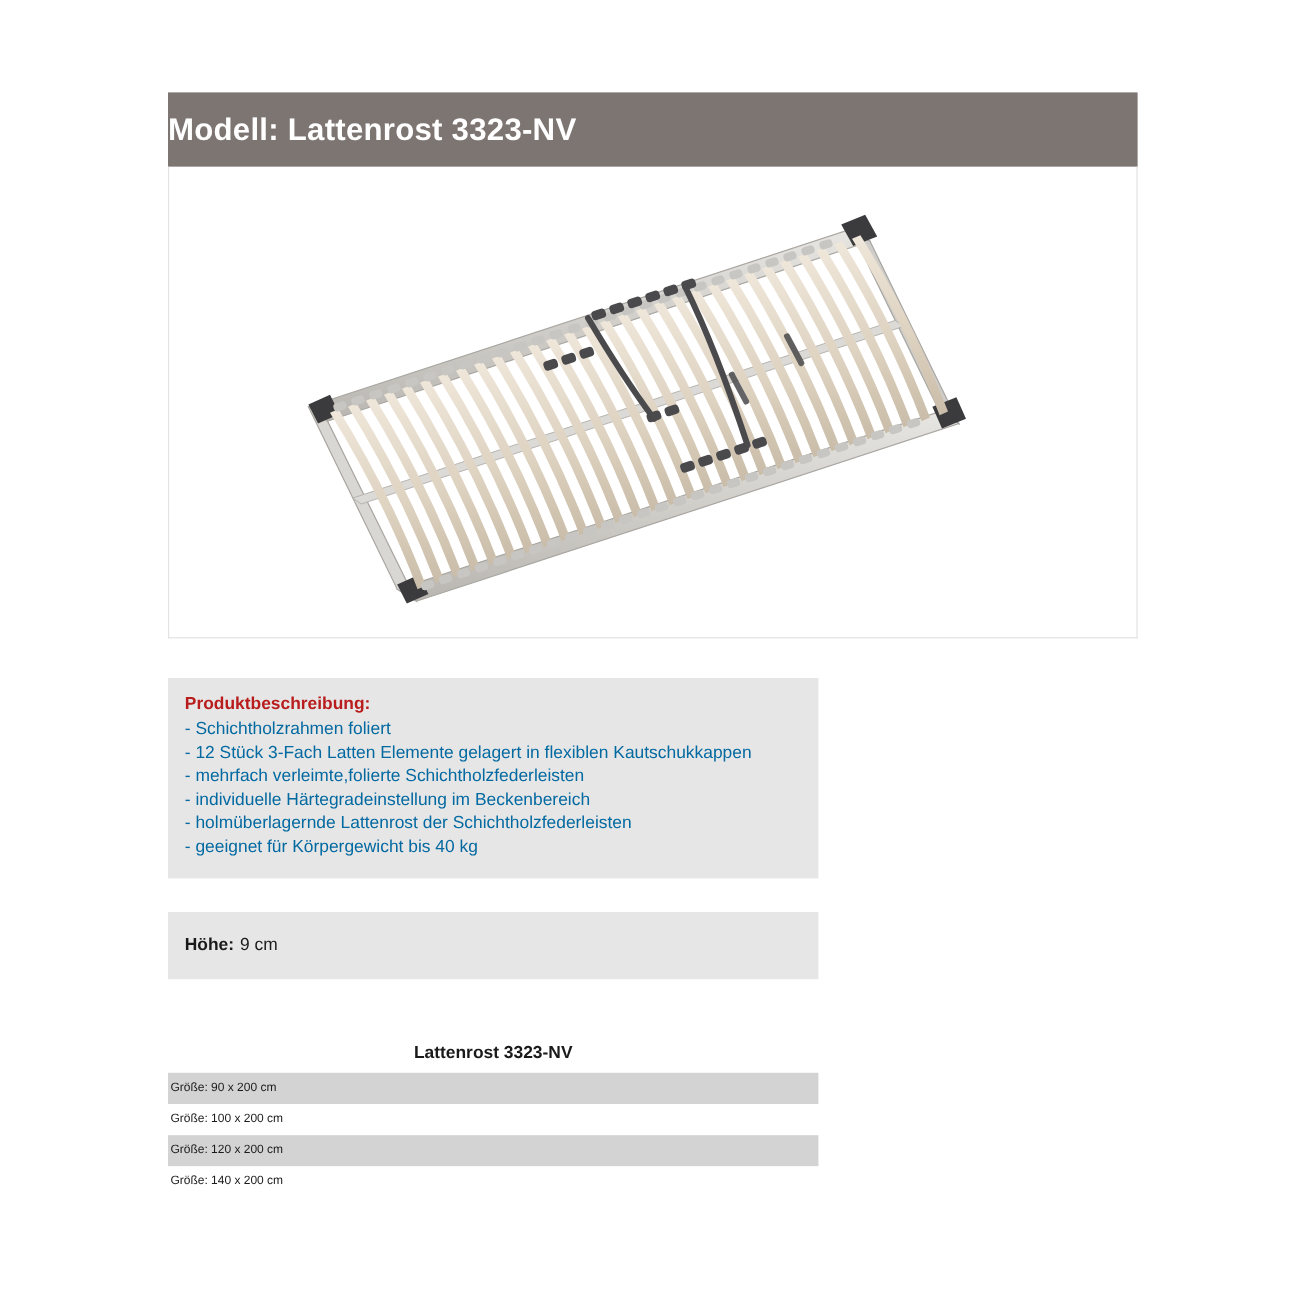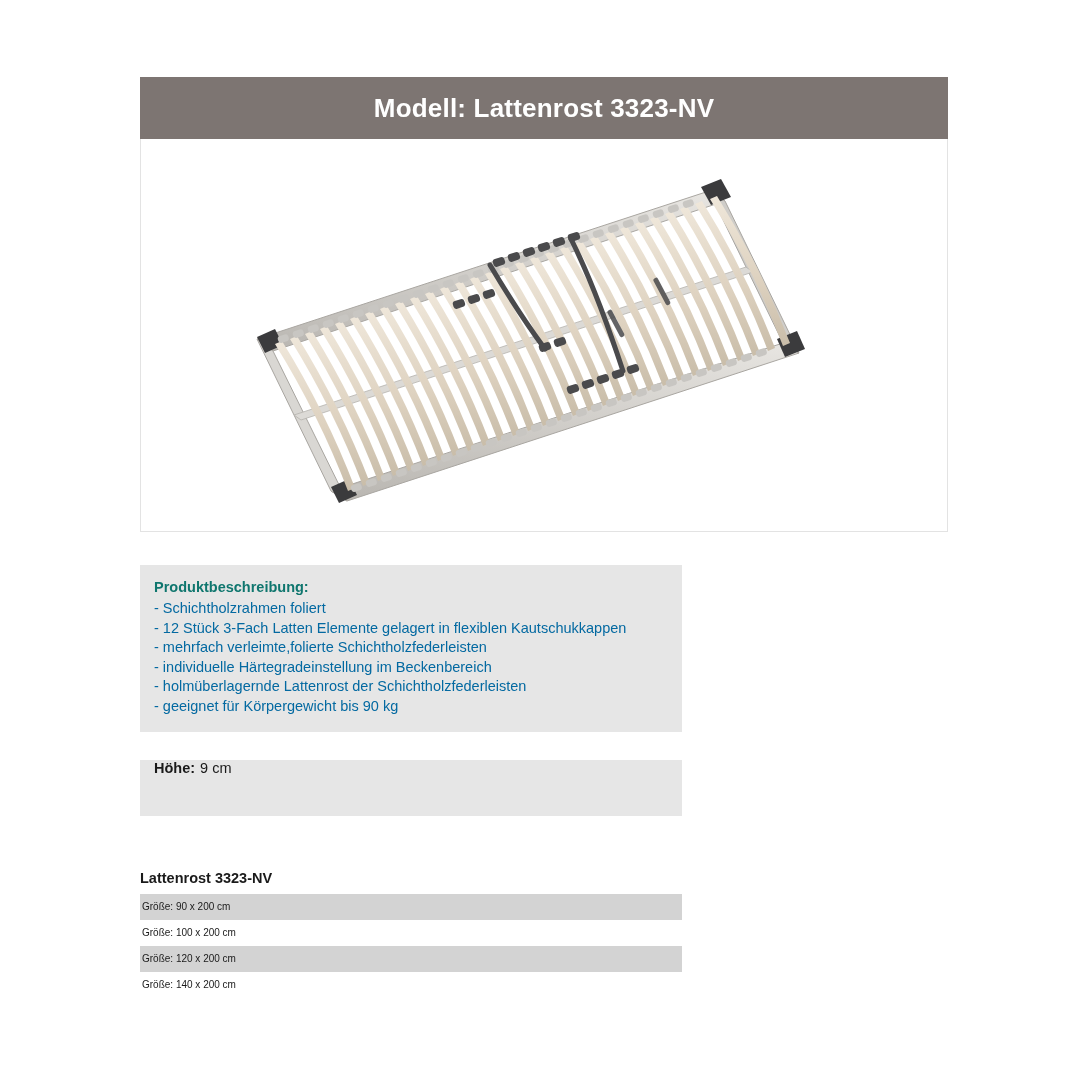--- a/index.html
+++ b/index.html
@@ -25,21 +25,21 @@
   
   .title-bar {
     position: absolute;
     left: 0;
     top: 77px;
     width: 808px;
     height: 62px;
     background: #7d7572;
     display: flex;
     align-items: center;
-    justify-content: center;
+    justify-content: flex-start;
   }
   .title-bar .title-text {
     color: #ffffff;
     font-size: 26px;
     font-weight: bold;
     letter-spacing: 0.2px;
   }
   
   .image-panel {
     position: absolute;
@@ -67,57 +67,59 @@
     width: 542px;
     min-height: 160px;
     background: #e6e6e6;
     padding: 14px 16px 16px 14px;
     box-sizing: border-box;
   }
   .desc-title {
     font-size: 14.5px;
     font-weight: bold;
     margin-bottom: 4px;
-    color: #0f766e;
+    color: #b91c1c;
   }
   .desc-line {
     font-size: 14.5px;
     line-height: 19.5px;
     color: #0369a1;
     white-space: nowrap;
   }
   
   .height-block {
     position: absolute;
     left: 0;
     top: 760px;
     width: 542px;
     height: 56px;
     background: #e6e6e6;
     display: flex;
+    align-items: center;
     padding-left: 14px;
     box-sizing: border-box;
     font-size: 14.5px;
   }
   .height-block .label {
     font-weight: bold;
     margin-right: 5px;
   }
   
   .variants {
     position: absolute;
     left: 0;
     top: 870px;
     width: 542px;
   }
   .variants-title {
     font-size: 14.5px;
     font-weight: bold;
     padding: 0 0 8px 0;
     color: #1a1a1a;
+    text-align: center;
   }
   .variant-row {
     font-size: 10px;
     height: 26px;
     line-height: 26px;
     padding-left: 2px;
     color: #1a1a1a;
     box-sizing: border-box;
   }
   .variant-row.shaded {
@@ -292,21 +294,21 @@
     </svg>
   </div>
 
   <div class="desc-block">
     <div class="desc-title">Produktbeschreibung:</div>
     <div class="desc-line">- Schichtholzrahmen foliert</div>
     <div class="desc-line">- 12 Stück 3-Fach Latten Elemente gelagert in flexiblen Kautschukkappen</div>
     <div class="desc-line">- mehrfach verleimte,folierte Schichtholzfederleisten</div>
     <div class="desc-line">- individuelle Härtegradeinstellung im Beckenbereich</div>
     <div class="desc-line">- holmüberlagernde Lattenrost der Schichtholzfederleisten</div>
-    <div class="desc-line">- geeignet für Körpergewicht bis 90 kg</div>
+    <div class="desc-line">- geeignet für Körpergewicht bis 40 kg</div>
   </div>
 
   <div class="height-block">
     <span class="label">Höhe:</span>
     <span>9 cm</span>
   </div>
 
   <div class="variants">
     <div class="variants-title">Lattenrost 3323-NV</div>
     <div class="variant-row shaded">Größe: 90 x 200 cm</div>

